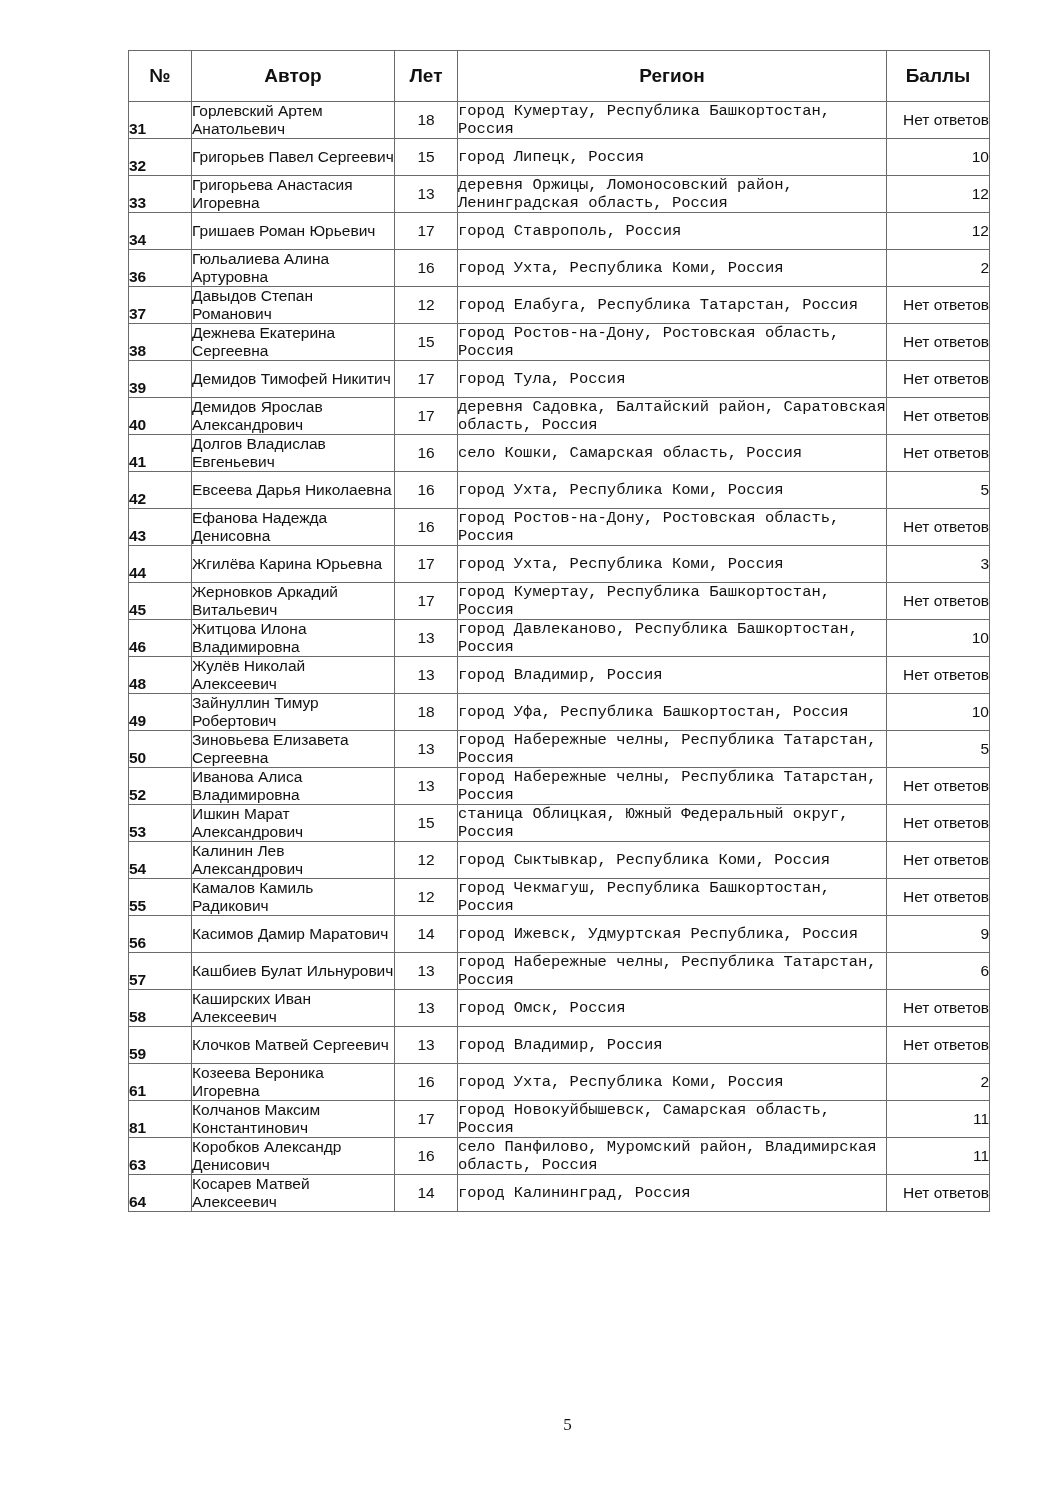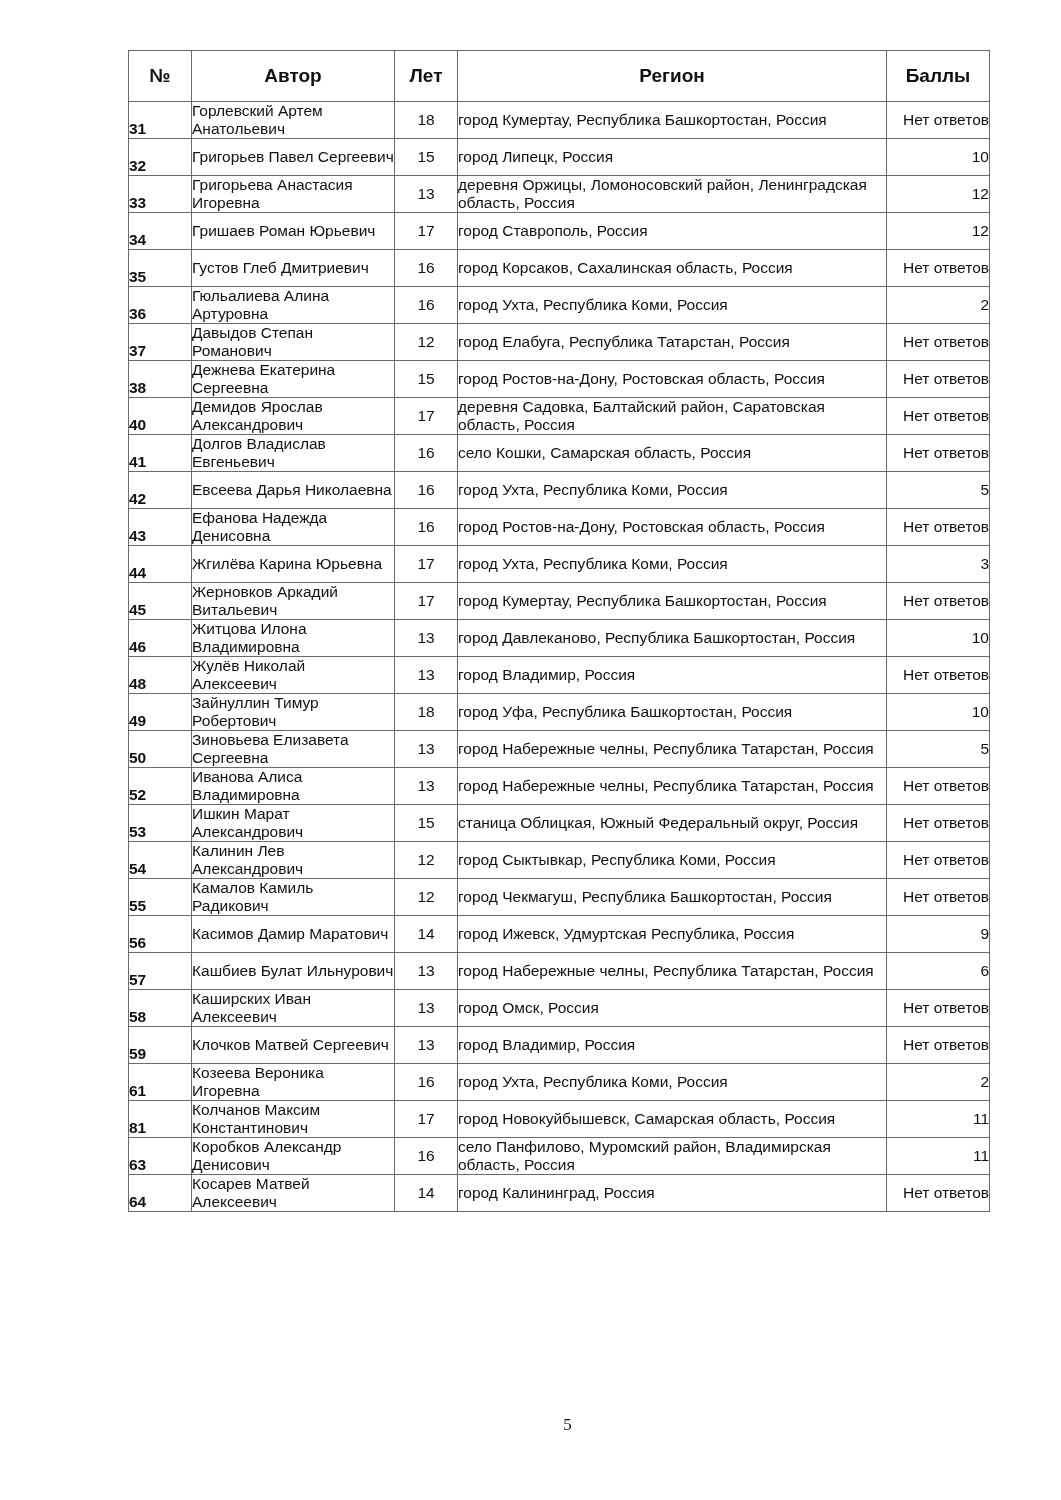--- a/index.html
+++ b/index.html
@@ -10,21 +10,21 @@
   table.results th { height: 50px; font-weight: bold; font-size: 19px; text-align: center; vertical-align: middle; }
   table.results td { height: 36px; }
   col.c-num { width: 63px; }
   col.c-author { width: 203px; }
   col.c-age { width: 63px; }
   col.c-region { width: 429px; }
   col.c-score { width: 103px; }
   td.num { vertical-align: bottom; padding-left: 14px; padding-bottom: 0; font-weight: bold; }
   td.author { vertical-align: middle; padding-left: 10px; margin-left: 15px; }
   td.age { text-align: center; vertical-align: middle; }
-  td.region { vertical-align: middle; padding-left: 9px; padding-right: 6px; }
+  td.region { vertical-align: middle; padding-left: 9px; padding-right: 6px; font-family: Liberation Mono, monospace; }
   td.score { text-align: right; vertical-align: middle; }
   .pagenum { position: absolute; left: 0; width: 1135px; top: 1415px; text-align: center; font-family: "Liberation Serif", serif; font-size: 17px; }
 </style>
 </head>
 <body>
 
 <div class="page">
   <table class="results">
     <colgroup>
       <col class="c-num">
@@ -65,45 +65,45 @@
           <td class="score">12</td>
         </tr>
         <tr>
           <td class="num">34</td>
           <td class="author">Гришаев Роман Юрьевич</td>
           <td class="age">17</td>
           <td class="region">город Ставрополь, Россия</td>
           <td class="score">12</td>
         </tr>
         <tr>
-          <td class="num">35</td>
-          <td class="author">Густов Глеб Дмитриевич</td>
-          <td class="age">16</td>
-          <td class="region">город Корсаков, Сахалинская область, Россия</td>
-          <td class="score">Нет ответов</td>
-        </tr>
-        <tr>
           <td class="num">36</td>
           <td class="author">Гюльалиева Алина Артуровна</td>
           <td class="age">16</td>
           <td class="region">город Ухта, Республика Коми, Россия</td>
           <td class="score">2</td>
         </tr>
         <tr>
           <td class="num">37</td>
           <td class="author">Давыдов Степан Романович</td>
           <td class="age">12</td>
           <td class="region">город Елабуга, Республика Татарстан, Россия</td>
           <td class="score">Нет ответов</td>
         </tr>
         <tr>
           <td class="num">38</td>
           <td class="author">Дежнева Екатерина Сергеевна</td>
           <td class="age">15</td>
           <td class="region">город Ростов-на-Дону, Ростовская область, Россия</td>
+          <td class="score">Нет ответов</td>
+        </tr>
+        <tr>
+          <td class="num">39</td>
+          <td class="author">Демидов Тимофей Никитич</td>
+          <td class="age">17</td>
+          <td class="region">город Тула, Россия</td>
           <td class="score">Нет ответов</td>
         </tr>
         <tr>
           <td class="num">40</td>
           <td class="author">Демидов Ярослав Александрович</td>
           <td class="age">17</td>
           <td class="region">деревня Садовка, Балтайский район, Саратовская область, Россия</td>
           <td class="score">Нет ответов</td>
         </tr>
         <tr>

